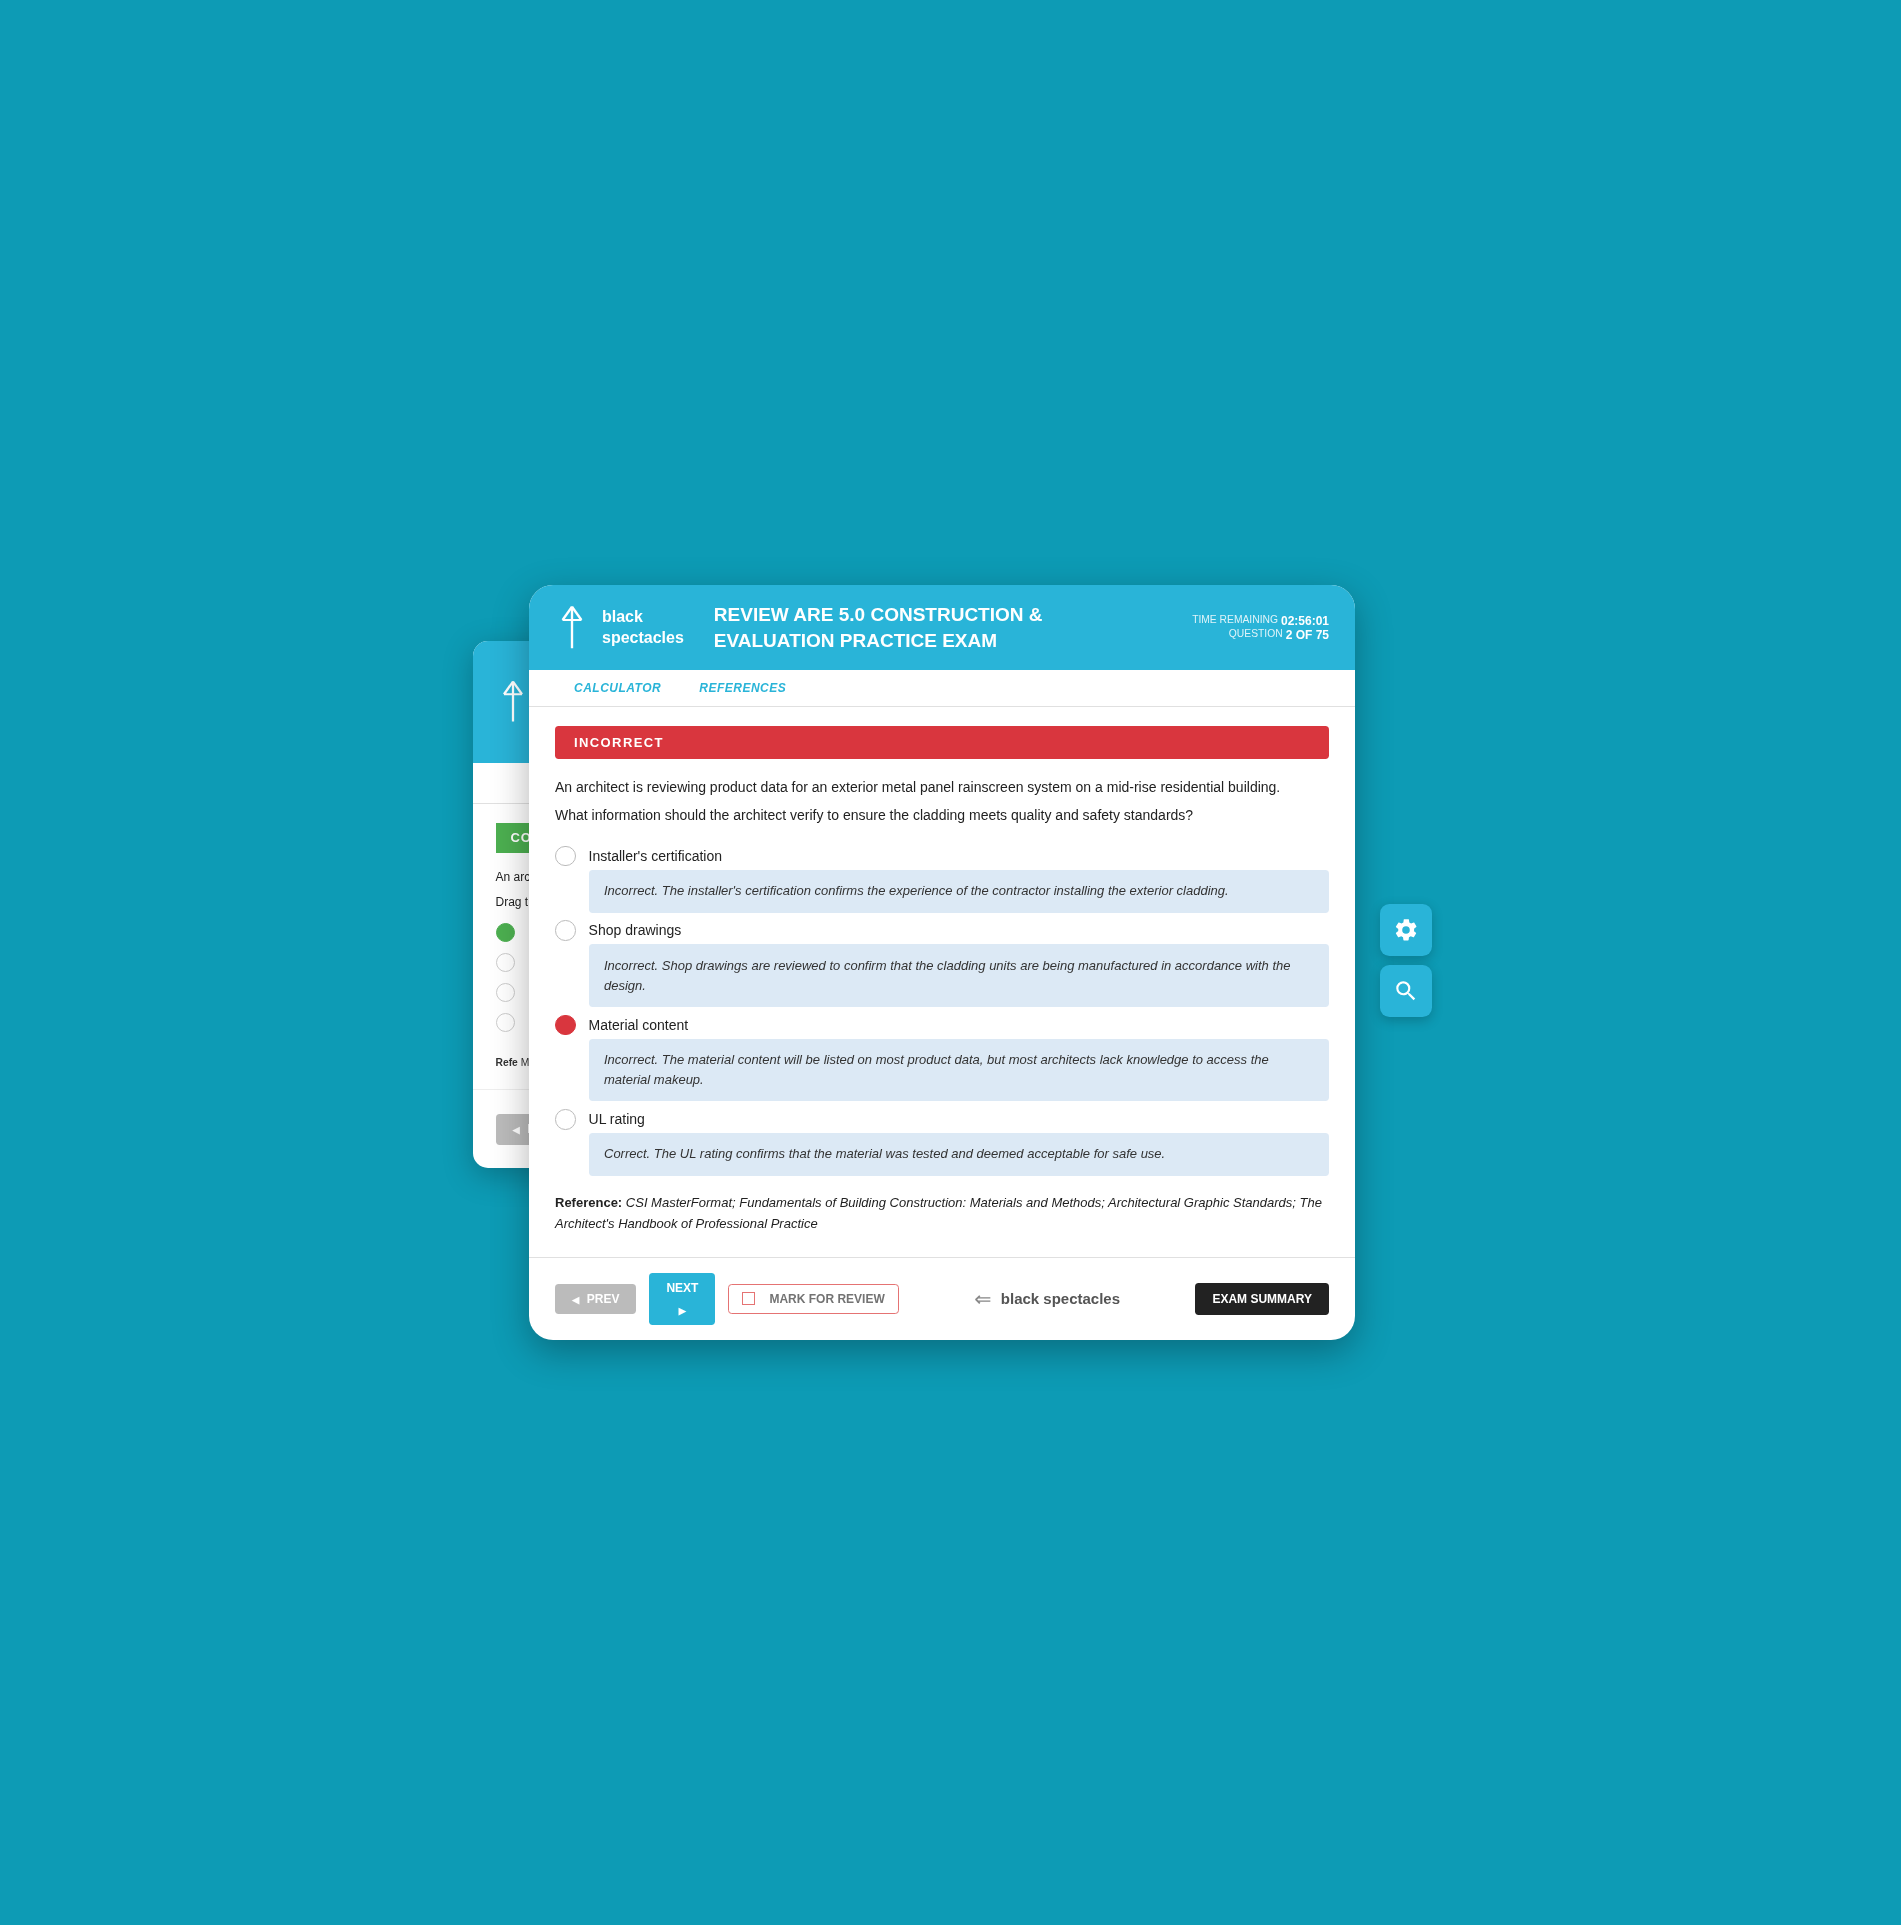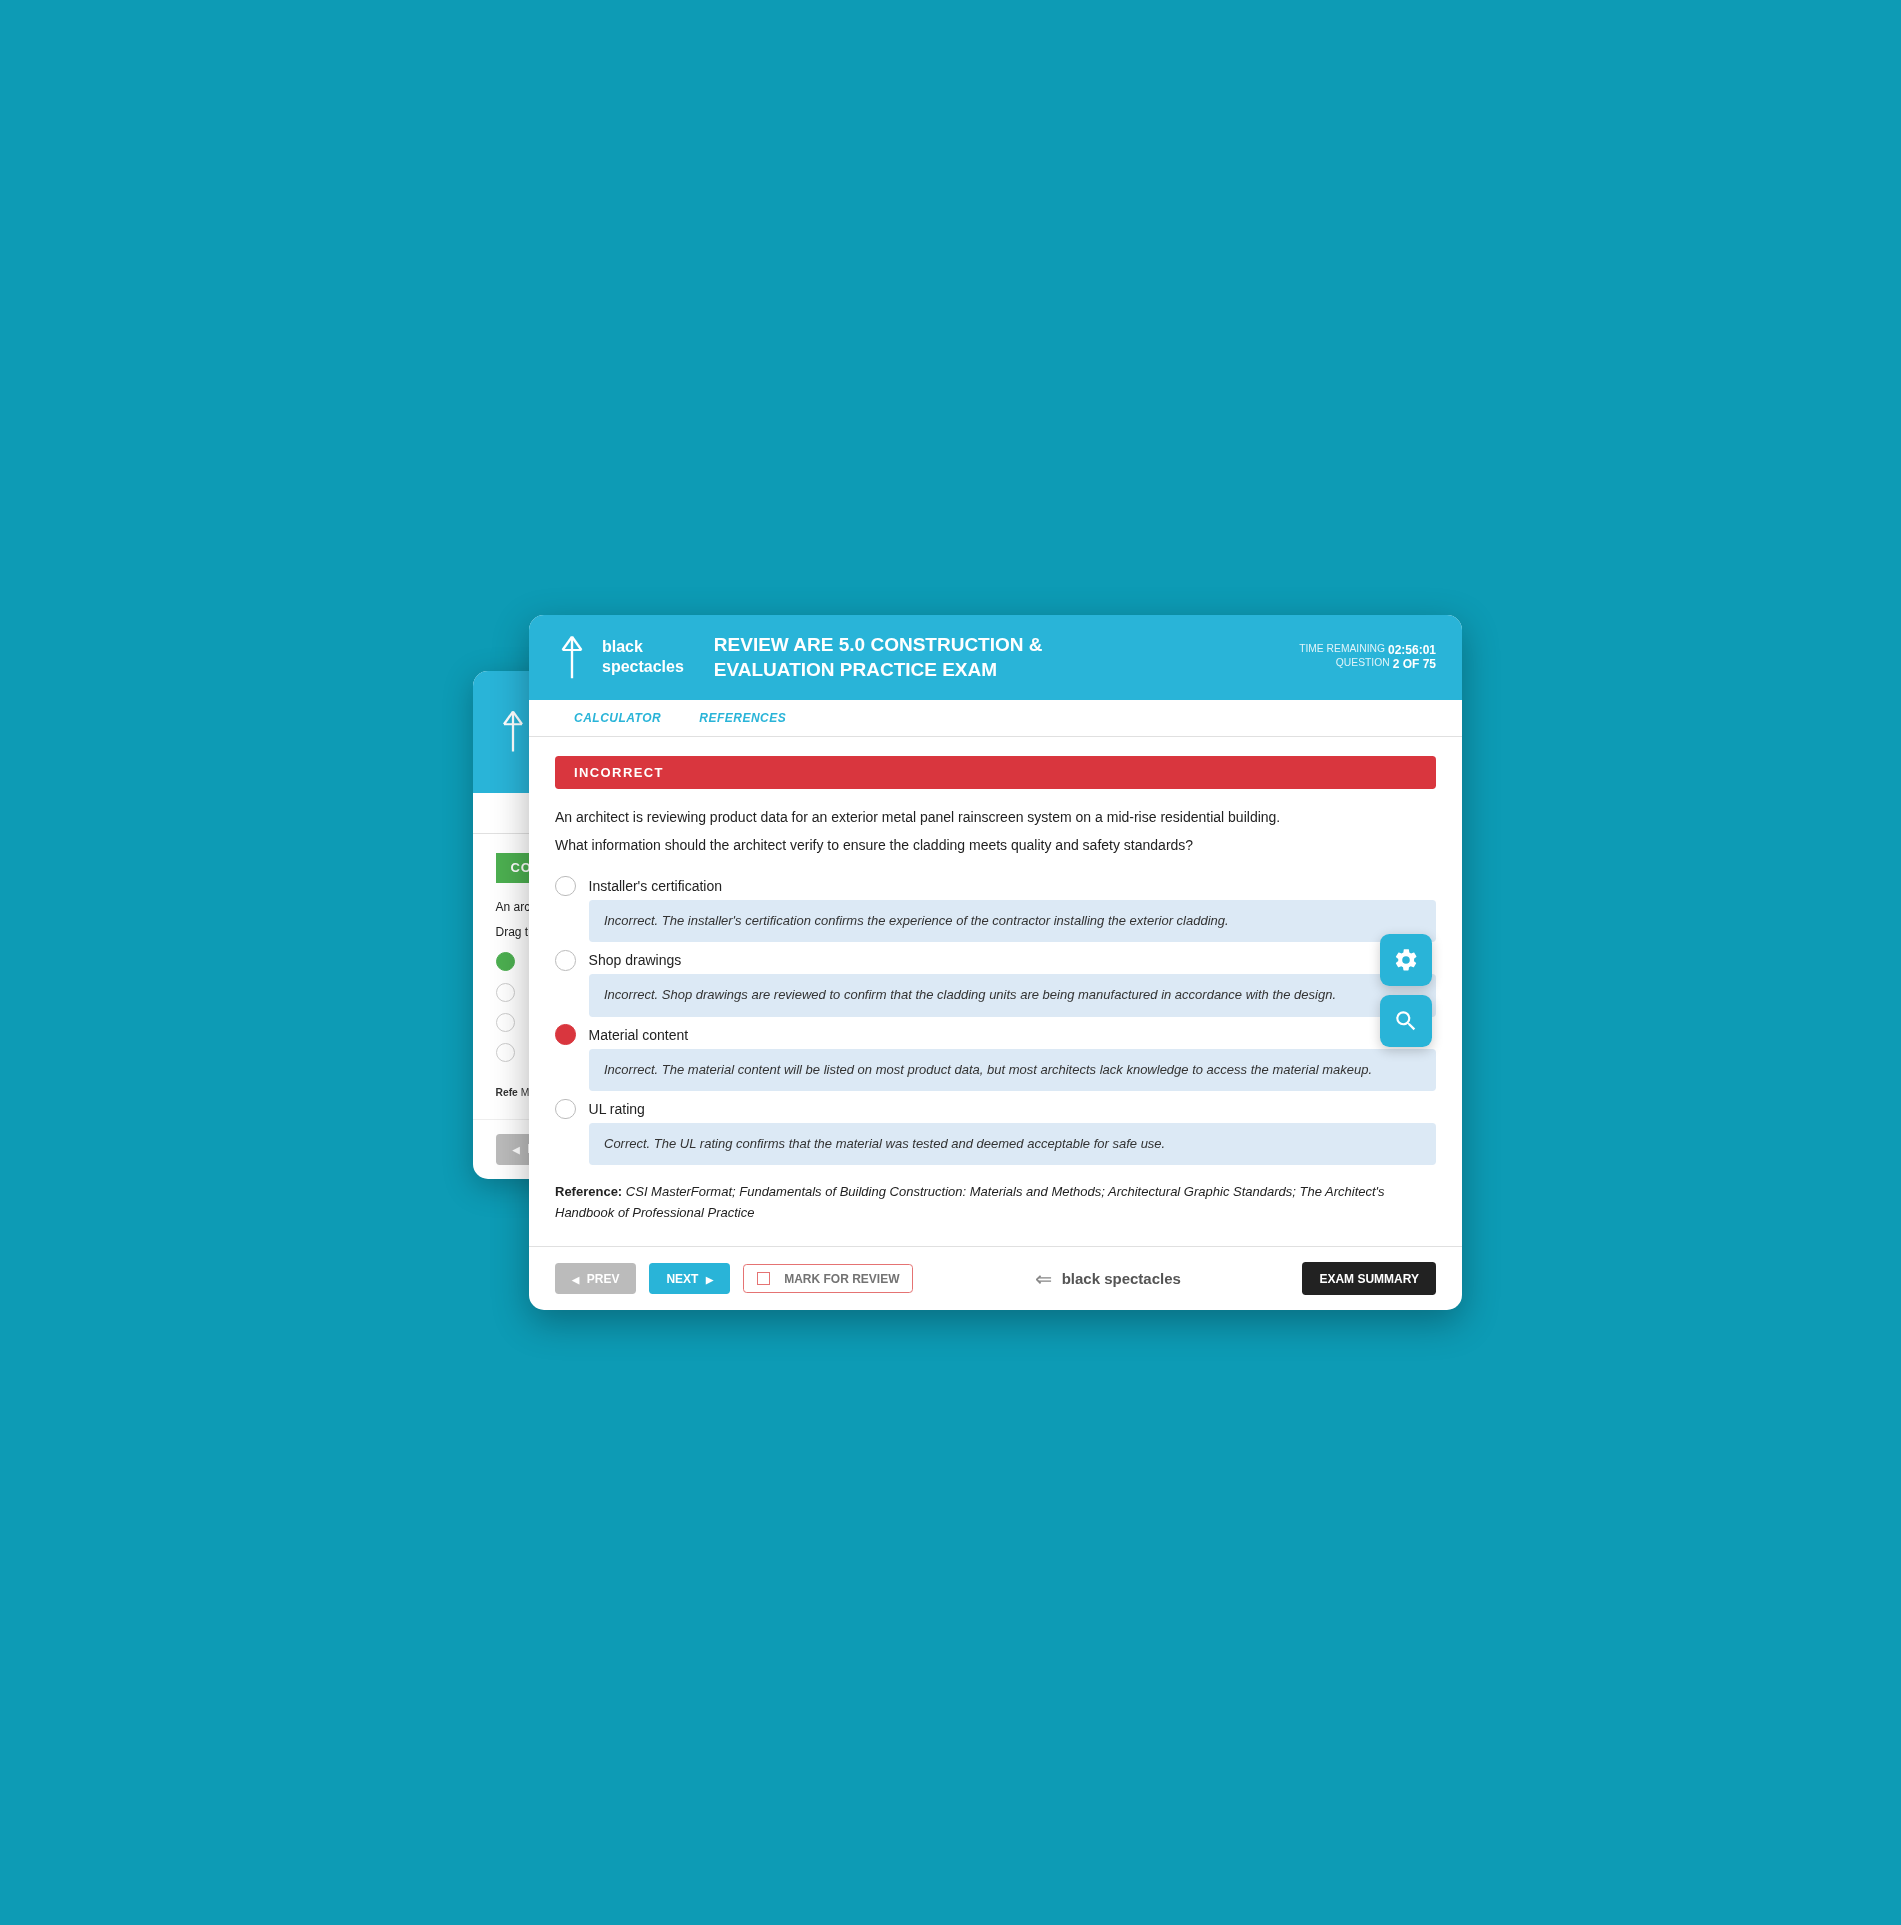--- a/index.html
+++ b/index.html
@@ -107,23 +107,23 @@
     .card-bg .bg-ref {
       font-size: 10.3px;
       color: #333;
       margin-top: 22.5px;
       line-height: 1.5;
     }
 
     
     .card-main {
       position: relative;
-      width: 933px;
+      width: 826px;
       background: #fff;
-      border-radius: 15px;
+      border-radius: 24px;
       overflow: hidden;
       box-shadow: 0 11.2px 37px rgba(0,0,0,0.3);
       z-index: 2;
     }
 
     
     .main-header {
       background: #29b4d8;
       padding: 17px 26px;
       display: flex;
@@ -322,20 +322,21 @@
       color: #fff;
       border: none;
       padding: 8.4px 17px;
       font-size: 12px;
       font-weight: bold;
       border-radius: 3.7px;
       cursor: pointer;
       display: flex;
       align-items: center;
       gap: 7.5px;
+      flex-direction: column;
     }
 
     .btn-mark {
       background: transparent;
       border: 1.9px solid #e57373;
       color: #737373;
       padding: 6.6px 13px;
       font-size: 12px;
       font-weight: bold;
       border-radius: 3.7px;

